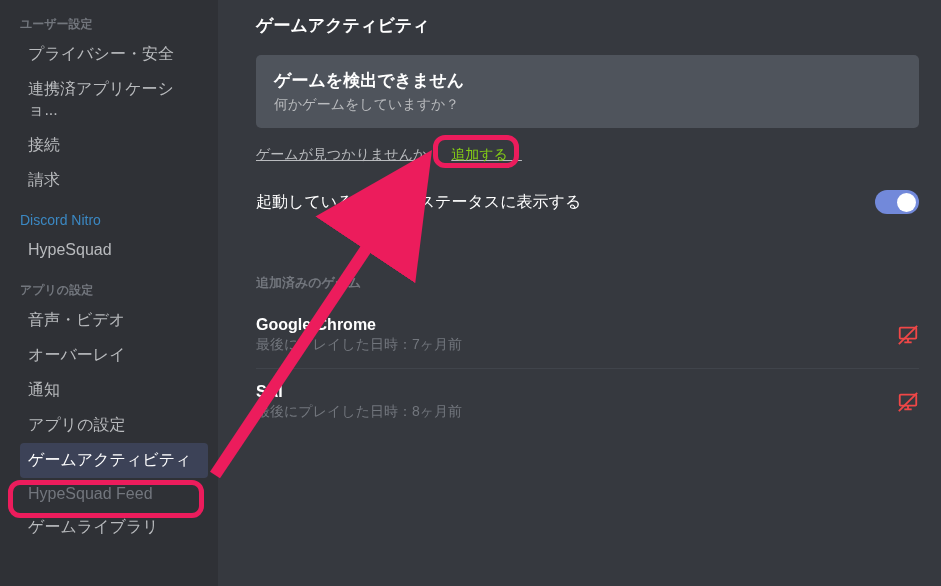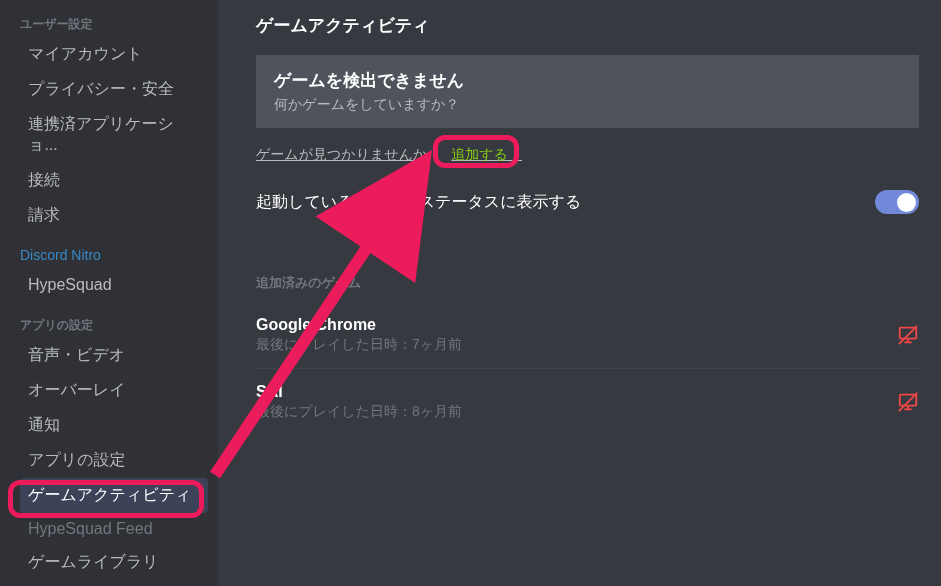--- a/index.html
+++ b/index.html
@@ -56,21 +56,21 @@
   padding: 14px 22px 0 38px;
 }
 .page-title {
   font-size: 17px;
   font-weight: 700;
   color: #fff;
   margin-bottom: 18px;
 }
 .detect-box {
   background: #4f545c;
-  border-radius: 0;
+  border-radius: 5px;
   padding: 14px 18px;
   margin-bottom: 14px;
 }
 .detect-head {
   font-size: 17px;
   font-weight: 700;
   color: #fff;
 }
 .detect-sub {
   font-size: 14px;
@@ -151,21 +151,20 @@
   position: absolute;
   pointer-events: none;
   z-index: 100;
 }
 </style>
 </head>
 <body>
 
 <div class="sidebar">
   <div class="category">ユーザー設定</div>
-  <div class="sidebar-item">マイアカウント</div>
   <div class="sidebar-item">プライバシー・安全</div>
   <div class="sidebar-item">連携済アプリケーショ...</div>
   <div class="sidebar-item">接続</div>
   <div class="sidebar-item">請求</div>
 
   <div class="nitro">Discord Nitro</div>
   <div class="sidebar-item">HypeSquad</div>
 
   <div class="category" style="padding-top:16px">アプリの設定</div>
   <div class="sidebar-item">音声・ビデオ</div>

